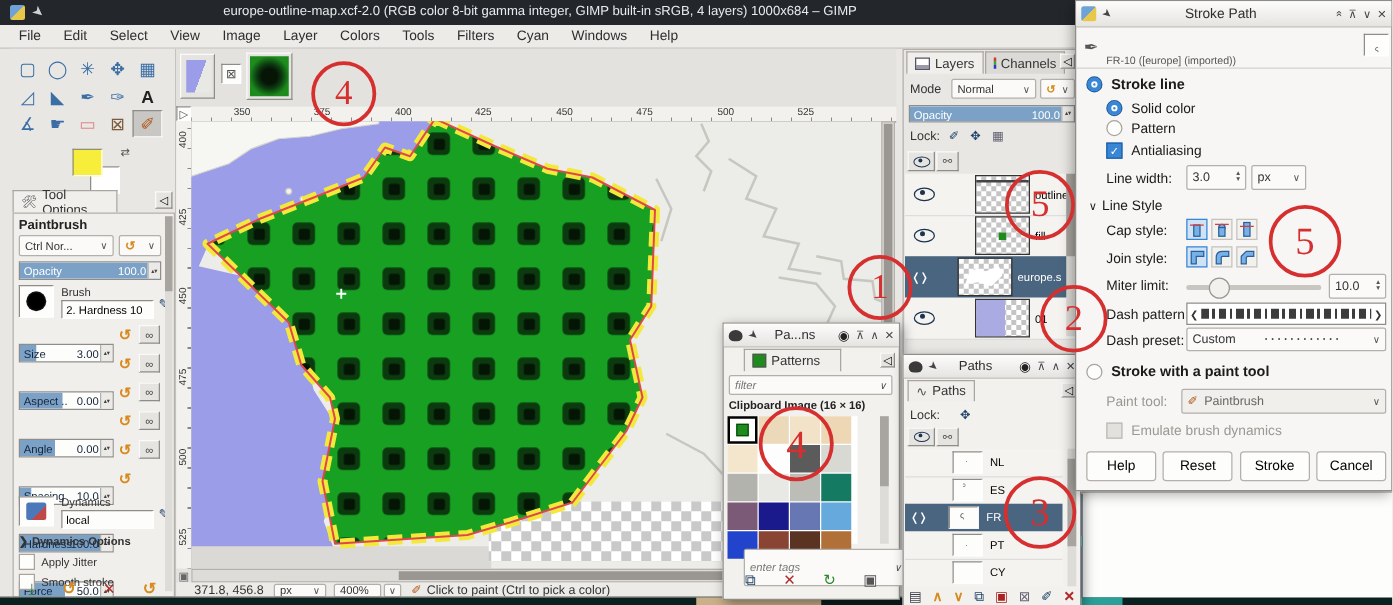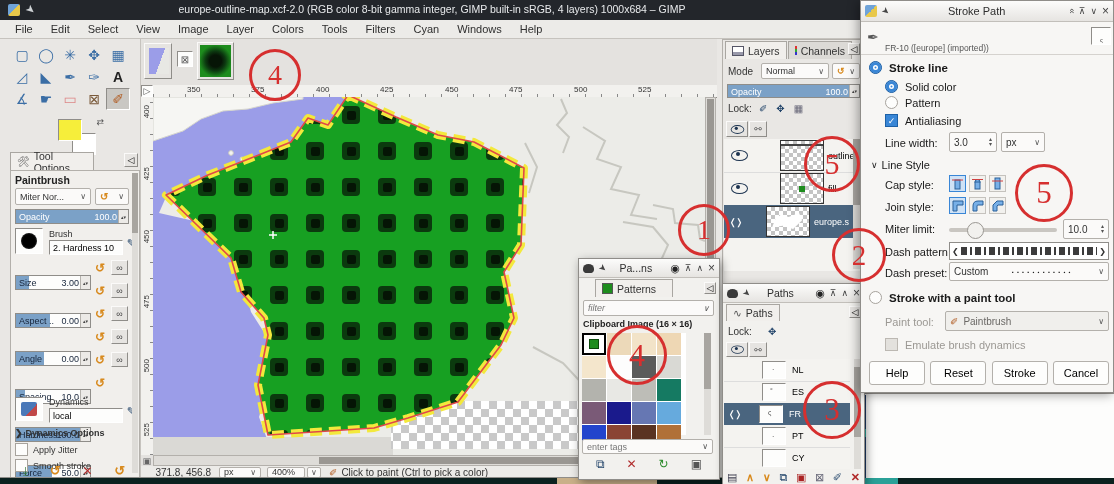--- a/index.html
+++ b/index.html
@@ -106,21 +106,21 @@
 
       <div class="tab active abs" style="left:2px;top:113px;width:84px;height:18px">
         <span style="font-size:10px;margin-right:4px;color:#555">🛠</span>
         <span>Tool Options</span>
       </div>
       <div class="abs btn3d flex fs9" style="left:116px;top:114px;width:14px;height:14px;justify-content:center">◁</div>
       <div class="abs" style="left:2px;top:131px;width:128px;height:306px;background:#f1efec;border:1px solid #b3b0ab">
         <div class="abs" style="left:4px;top:3px;font-size:10.5px;font-weight:bold;color:#222">Paintbrush</div>
 
         <div class="combo abs fs9" style="left:4px;top:17px;width:76px;height:17px">
-          <span>Miter Nor...</span>
+          <span>Ctrl Nor...</span>
           <span class="chev">∨</span>
         </div>
         <div class="combo abs fs9" style="left:84px;top:17px;width:34px;height:17px">
           <span class="reset-ic" style="font-size:10px">↺</span>
           <span class="chev">∨</span>
         </div>
 
         <div class="slider abs" style="left:4px;top:38px;width:114px;height:15px">
           <div class="fill" style="width:100%"></div>
           <span class="lab" style="color:#fff">Opacity</span>
@@ -367,20 +367,27 @@
           </div>
           <span class="fs9" style="margin-left:4px">fill</span>
         </div>
         <div class="abs flex selrow" style="left:0;top:66px;width:138px;height:33px">
           <span class="fs9" style="margin-left:5px;letter-spacing:-1px">❬❭</span>
           <div class="chk8" style="width:42px;height:29px;margin-left:24px;border:1px solid #333;position:relative">
             <div style="position:absolute;left:5px;top:6px;width:30px;height:16px;background:#fff;clip-path:polygon(10% 40%,30% 10%,55% 25%,90% 0,100% 45%,70% 100%,35% 80%,0 90%)"></div>
           </div>
           <span class="fs9" style="margin-left:4px">europe.s</span>
         </div>
+        <div class="abs flex" style="left:0;top:99px;width:138px;height:33px;border-bottom:1px solid #ddd">
+          <span class="eye" style="margin-left:7px"></span>
+          <div class="chk8" style="width:42px;height:29px;margin-left:32px;border:1px solid #333;position:relative">
+            <div style="position:absolute;left:0;top:0;width:55%;height:100%;background:#a9abe2"></div>
+          </div>
+          <span class="fs9" style="margin-left:4px">01</span>
+        </div>
       </div>
       <div class="abs" style="right:2px;top:99px;width:7px;height:130px;background:#dedcd8">
           <div style="width:7px;height:66px;background:#a8a5a0"></div>
         </div>
     </div>
 
     <div class="abs" style="left:0;top:477px;width:864px;height:1px;background:#8f8d89"></div>
   </div>
 
   <div class="abs" style="left:856px;top:393px;width:258px;height:85px;background:#fdfdfc;border-top:1px solid #9a9792">
@@ -430,21 +437,21 @@
       <div style="width: 24px; height: 22px; margin: 0px 1px 1px 0px; background: rgb(102, 119, 179);"></div>
       <div style="width: 24px; height: 22px; margin: 0px 1px 1px 0px; background: rgb(102, 170, 221);"></div>
       <div style="width: 24px; height: 22px; margin: 0px 1px 1px 0px; background: rgb(34, 68, 204);"></div>
       <div style="width: 24px; height: 22px; margin: 0px 1px 1px 0px; background: rgb(138, 68, 51);"></div>
       <div style="width: 24px; height: 22px; margin: 0px 1px 1px 0px; background: rgb(90, 51, 34);"></div>
       <div style="width: 24px; height: 22px; margin: 0px 1px 1px 0px; background: rgb(176, 112, 56);"></div>
     </div>
     <div class="abs" style="right:8px;top:74px;width:7px;height:102px;background:#dedcd8">
         <div style="width:7px;height:56px;background:#a8a5a0"></div>
       </div>
-    <div class="combo abs fs9" style="left:3px;top:180px;width:131px;height:15px;color:#777">
+    <div class="combo abs fs9" style="left:16px;top:180px;width:131px;height:30px;font-style:italic;color:#777">
       <span>enter tags</span>
       <span class="chev">∨</span>
     </div>
     <div class="abs flex" style="left:6px;top:198px;width:128px;justify-content:space-around;font-size:12px">
       <span style="color:#23456a">⧉</span>
       <span style="color:#b02a2a">✕</span>
       <span style="color:#2a8a2a">↻</span>
       <span style="color:#555">▣</span>
     </div>
   </div>

